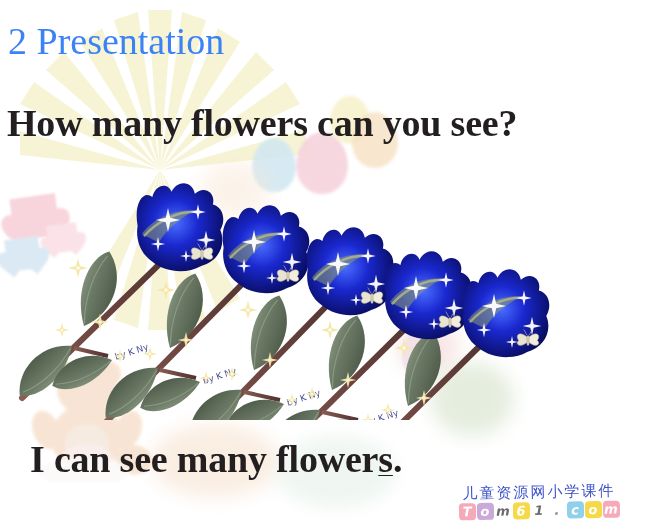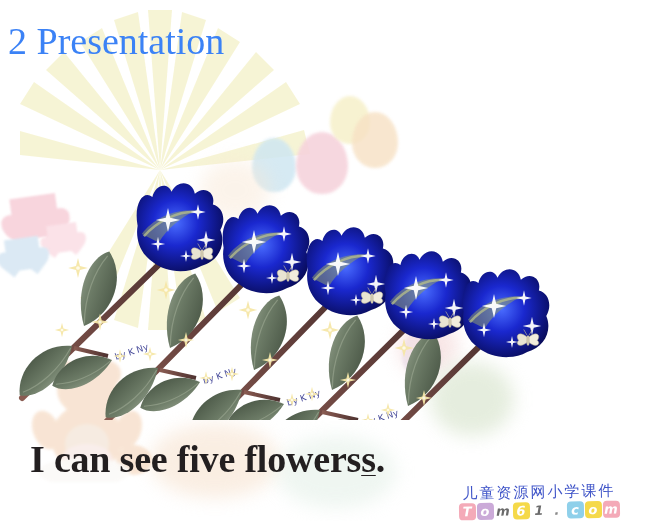--- a/index.html
+++ b/index.html
@@ -404,22 +404,23 @@
           <use href="#star" transform="translate(484,170) scale(.65)"></use>
           <use href="#star" transform="translate(512,182) scale(.55)"></use>
         </g>
         <use href="#bfly" transform="translate(528,178) scale(.85)"></use>
       </g>
     </svg>
   </div>
 
   <div class="title-presentation">2 Presentation</div>
 
-
-  <div class="answer-line"><span>I can see five flowers</span><span class="underlined-s">s</span><span>.</span></div>
+  <div class="question-line">How many flowers can you see?</div>
+
+  <div class="answer-line"><span>I can see many flower</span><span class="underlined-s">s</span><span>.</span></div>
 
   <div class="watermark">
     <div class="wm-cn">儿童资源网小学课件</div>
     <div class="wm-dom" id="wm-domain">
         <span class="wm-ch" style="background: rgb(244, 170, 184); color: rgb(255, 255, 255);">T</span>
         <span class="wm-ch" style="background: rgb(203, 170, 216); color: rgb(255, 255, 255);">o</span>
         <span class="wm-ch plain" style="background: transparent; color: rgb(107, 107, 107);">m</span>
         <span class="wm-ch" style="background: rgb(245, 217, 73); color: rgb(255, 255, 255);">6</span>
         <span class="wm-ch plain" style="background: transparent; color: rgb(107, 107, 107);">1</span>
         <span class="wm-ch plain" style="background: transparent; color: rgb(138, 138, 138);">.</span>

